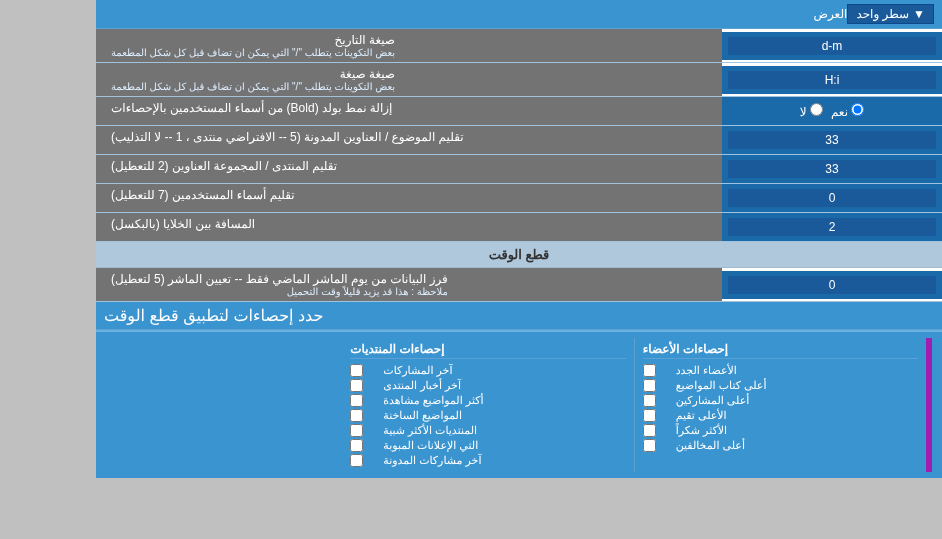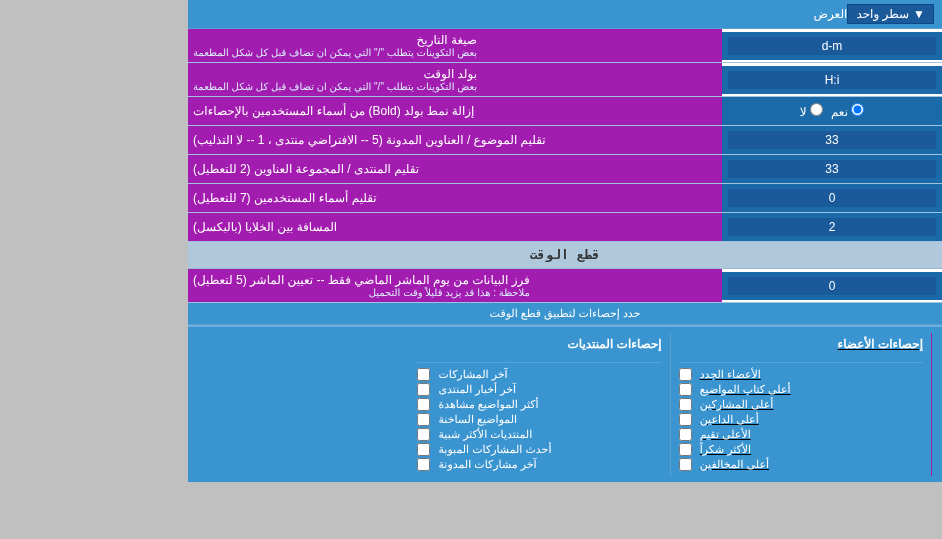--- a/index.html
+++ b/index.html
@@ -3,40 +3,40 @@
   <meta charset="utf-8">
   <style>
     * { box-sizing: border-box; margin: 0; padding: 0; }
     body {
       font-family: Arial, Tahoma, sans-serif;
       background: #c0c0c0;
       direction: rtl;
       font-size: 12px;
     }
     .container {
-      width: 754px;
+      width: 846px;
       background: #fff;
     }
     .row {
       display: flex;
       flex-direction: row-reverse;
       border-bottom: 1px solid #a0c4e0;
       min-height: 28px;
       align-items: center;
     }
     .row-label {
-      background: #a21caf;
-      color: #fff;
-      padding: 4px 5px;
+      background: #737373;
+      color: #fff;
+      padding: 4px 15px;
       flex: 1;
       text-align: right;
       font-size: 12px;
       min-height: 28px;
       display: flex;
-      align-items: center;
+      align-items: flex-start;
       justify-content: flex-end;
     }
     .row-input {
       background: #1a6aaa;
       color: #fff;
       width: 220px;
       min-height: 28px;
       display: flex;
       align-items: center;
       justify-content: center;
@@ -53,21 +53,20 @@
       outline: none;
     }
     .section-header {
       background: #b0c8dc;
       color: #333;
       font-weight: bold;
       text-align: center;
       padding: 5px 8px;
       border-bottom: 1px solid #a0b8cc;
       font-size: 13px;
-      font-family: Liberation Mono, monospace;
     }
     .row-radio {
       display: flex;
       align-items: center;
       gap: 8px;
       padding: 4px 8px;
       justify-content: flex-end;
     }
     .row-radio label {
       color: #fff;
@@ -100,29 +99,29 @@
       border-right: 1px solid #5aa0d0;
     }
     .checkboxes-col:first-child {
       border-right: none;
     }
     .checkboxes-col-header {
       color: #fff;
       font-weight: bold;
       font-size: 12px;
       margin-bottom: 4px;
-      text-align: right;
+      text-align: left;
       border-bottom: 1px solid #5aa0d8;
-      padding-bottom: 11px;
+      padding-bottom: 2px;
     }
     .checkbox-item {
       display: flex;
       align-items: center;
       justify-content: flex-end;
-      gap: 8px;
+      gap: 20px;
       color: #fff;
       font-size: 11px;
       padding: 1px 0;
     }
     .checkbox-item input[type="checkbox"] {
       cursor: pointer;
     }
     .top-row {
       display: flex;
       flex-direction: row-reverse;
@@ -143,22 +142,22 @@
     }
     .small-note {
       color: #ddeeff;
       font-size: 10px;
       text-align: right;
     }
     .stats-limit-label {
       background: #3a94d0;
       color: #fff;
       padding: 4px 8px;
-      text-align: center;
-      font-size: 11px;
+      text-align: left;
+      font-size: 16px;
       border-bottom: 1px solid #5aa0d0;
     }
   </style>
 </head>
 <body>
 
 <div class="container">
 
   <div class="top-row">
     <div class="top-label">العرض</div>
@@ -178,21 +177,21 @@
       </div>
     </div>
     <div class="row-input">
       <input type="text" value="d-m" style="">
     </div>
   </div>
 
   <div class="row">
     <div class="row-label">
       <div>
-        <div>بولد الوقت</div>
+        <div>صيغة صيغة</div>
         <div class="small-note">بعض التكوينات يتطلب "/" التي يمكن ان تضاف قبل كل شكل المطعمة</div>
       </div>
     </div>
     <div class="row-input">
       <input type="text" value="H:i" style="">
     </div>
   </div>
 
   <div class="row">
     <div class="row-label">إزالة نمط بولد (Bold) من أسماء المستخدمين بالإحصاءات</div>
@@ -274,48 +273,44 @@
         </div>
         <div class="checkbox-item">
           <span>المواضيع الساخنة</span>
           <input type="checkbox" style="">
         </div>
         <div class="checkbox-item">
           <span>المنتديات الأكثر شبية</span>
           <input type="checkbox" style="">
         </div>
         <div class="checkbox-item">
-          <span>أحدث المشاركات المبوبة</span>
+          <span>التي الإعلانات المبوبة</span>
           <input type="checkbox" style="">
         </div>
         <div class="checkbox-item">
           <span>آخر مشاركات المدونة</span>
           <input type="checkbox" style="">
         </div>
       </div>
 
-      <div class="checkboxes-col" style="border-right:1px solid #a21caf;text-decoration:underline;">
+      <div class="checkboxes-col" style="border-right:6px solid #a21caf;">
         <div class="checkboxes-col-header">إحصاءات الأعضاء</div>
         <div class="checkbox-item">
           <span>الأعضاء الجدد</span>
           <input type="checkbox" style="">
         </div>
         <div class="checkbox-item">
           <span>أعلى كتاب المواضيع</span>
           <input type="checkbox" style="">
         </div>
         <div class="checkbox-item">
           <span>أعلى المشاركين</span>
           <input type="checkbox" style="">
         </div>
         <div class="checkbox-item">
-          <span>أعلى الداعين</span>
-          <input type="checkbox" style="">
-        </div>
-        <div class="checkbox-item">
           <span>الأعلى تقيم</span>
           <input type="checkbox" style="">
         </div>
         <div class="checkbox-item">
           <span>الأكثر شكراً</span>
           <input type="checkbox" style="">
         </div>
         <div class="checkbox-item">
           <span>أعلى المخالفين</span>
           <input type="checkbox" style="">

